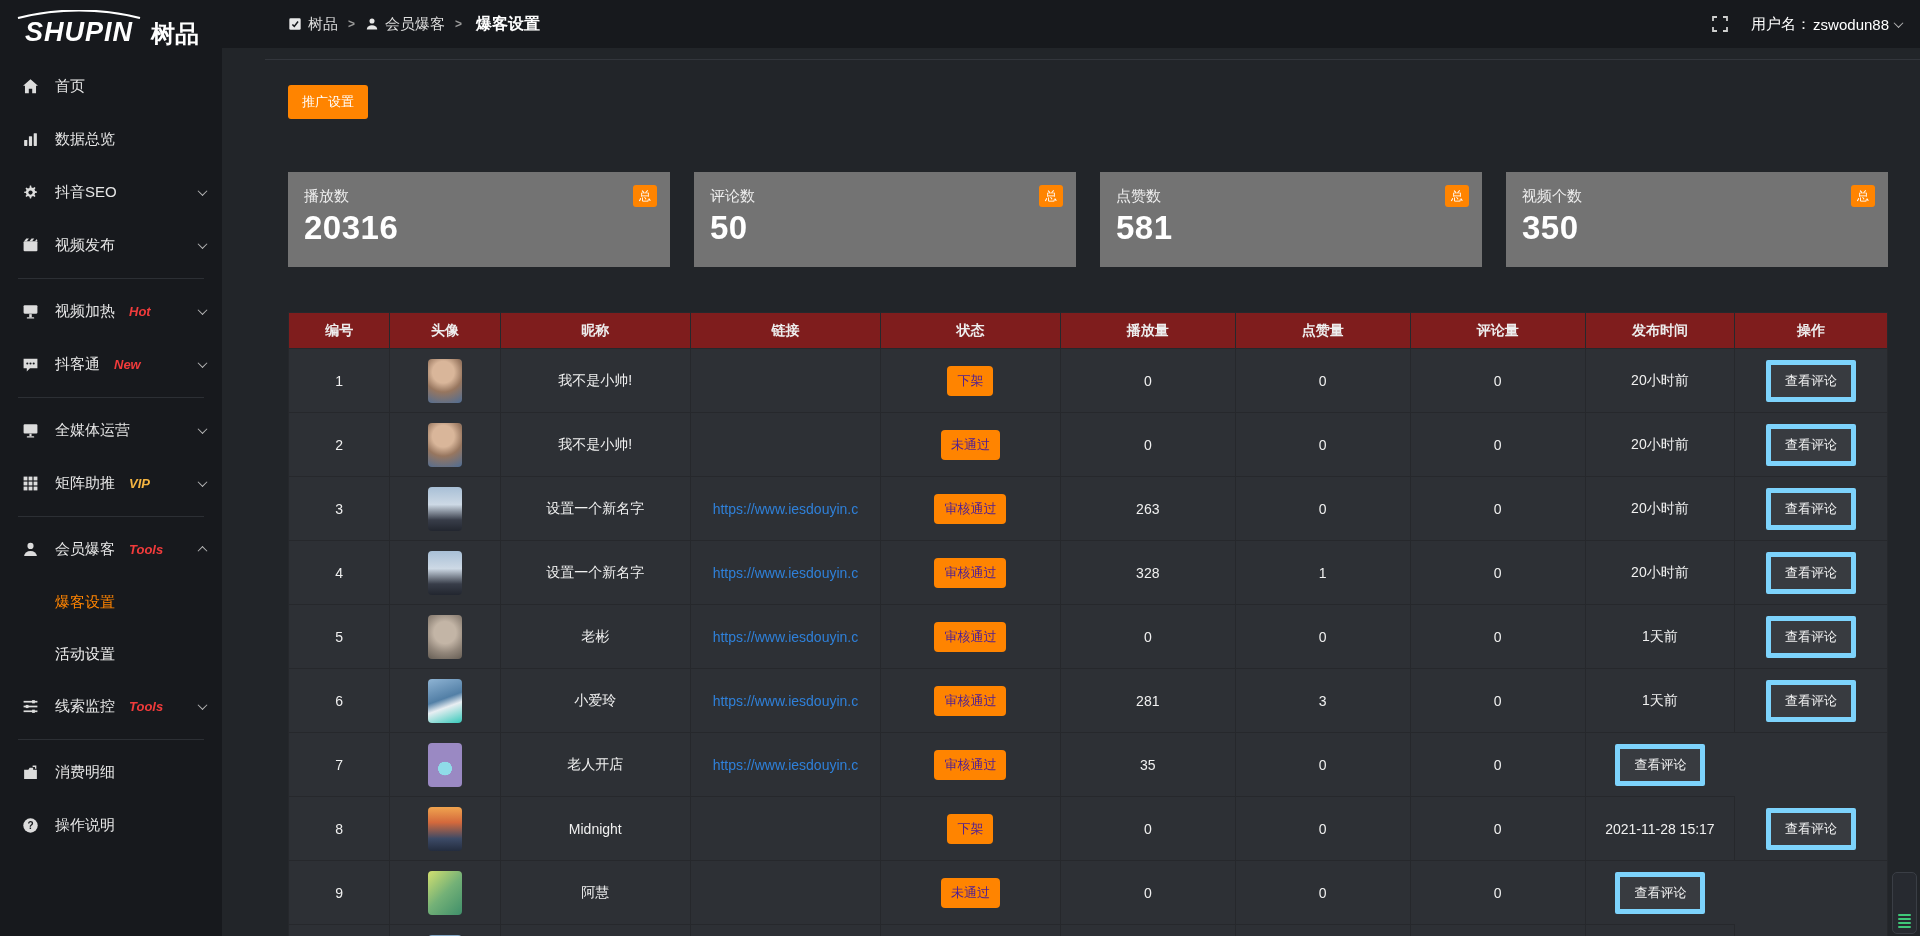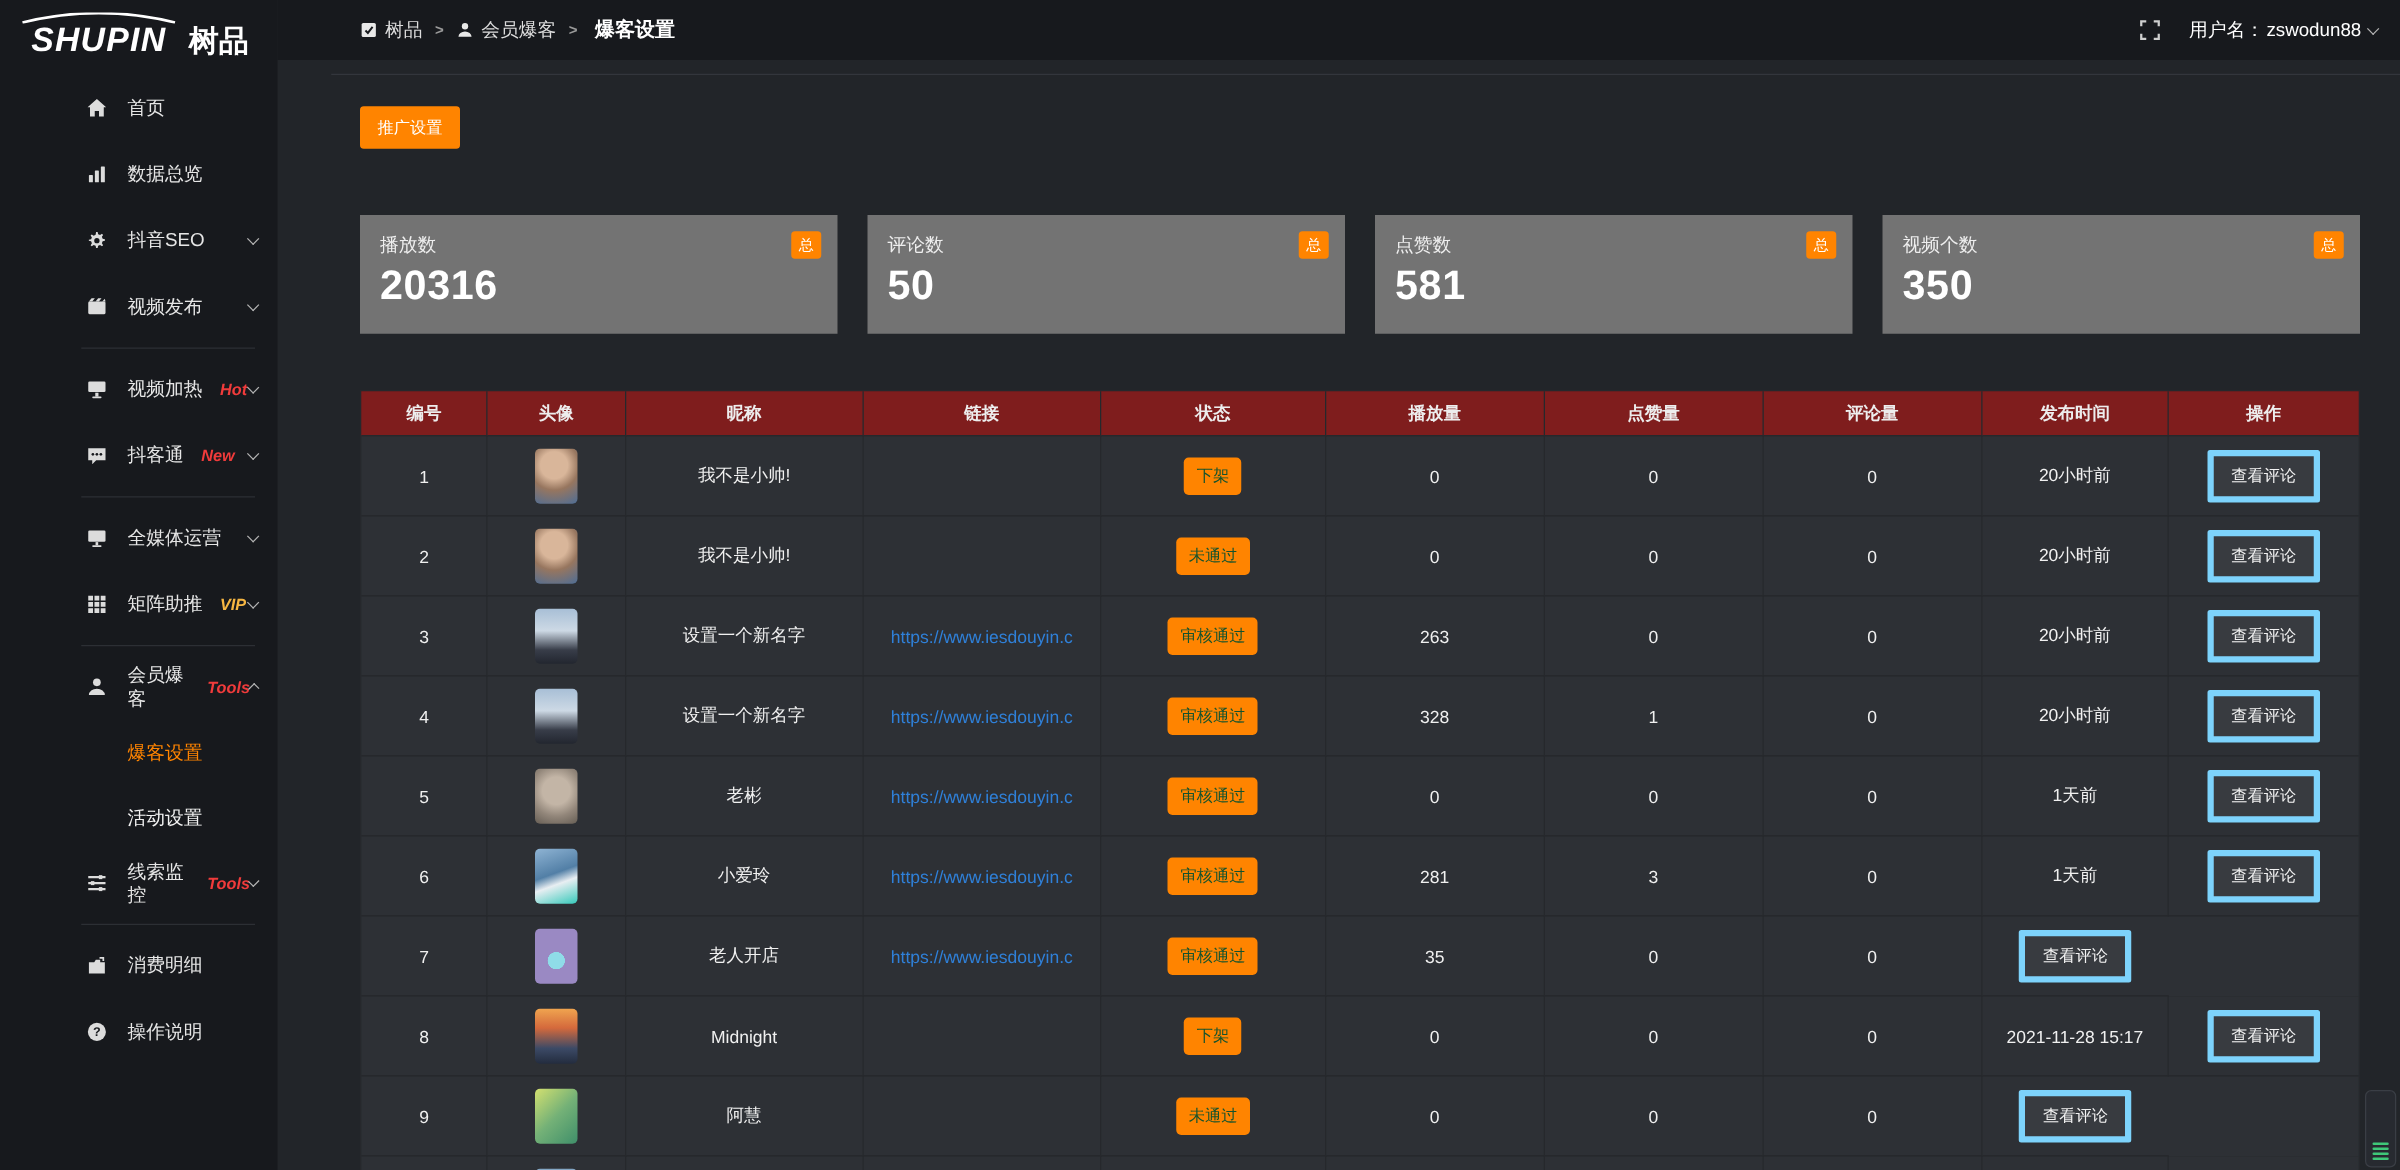--- a/index.html
+++ b/index.html
@@ -11,21 +11,21 @@
   
   .sidebar {
     position:absolute; left:0; top:0; width:222px; height:936px;
     background:#17191d; z-index:5; overflow:hidden;
   }
   .logo { height:56px; display:flex; align-items:center; padding-left:14px; }
   .logo-inner { display:flex; align-items:flex-end; gap:7px; }
   .logo-en-wrap { display:flex; flex-direction:column; align-items:center; }
   .logo-en { font-size:27px; font-weight:800; color:#fff; letter-spacing:1px; line-height:1; font-style:italic; }
   .logo-zh { font-size:24px; font-weight:700; color:#fff; line-height:1.05; }
-  .menu { padding-top:4px;margin-left:47px; }
+  .menu { padding-top:4px; }
   .menu-item {
     height:53px; display:flex; align-items:center; padding:0 16px 0 22px;
     cursor:pointer; position:relative;
   }
   .menu-item .micon { width:17px; height:17px; margin-right:16px; flex:0 0 17px; display:flex; align-items:center; justify-content:center; }
   .menu-item .mlabel { font-size:15px; color:#e6e6e6; }
   .menu-item .mtag { font-size:13px; font-weight:700; font-style:italic; margin-left:14px; }
   .mtag.red { color:#f03b3b; }
   .mtag.yellow { color:#f6b642; }
   .menu-item .spacer { flex:1; }
@@ -81,21 +81,21 @@
   .av-boy { background:radial-gradient(circle at 45% 30%,#d9b69a 0 30%,#97765f 55%,#4d6d96 100%); }
   .av-sky { background:linear-gradient(180deg,#a8bfd6 0%,#cdd9e5 40%,#383d49 75%,#22262f 100%); }
   .av-man { background:radial-gradient(circle at 50% 40%,#c3b5a6 0 35%,#92867a 65%,#655d54 100%); }
   .av-girl { background:linear-gradient(160deg,#8fb4d4 0%,#527fa6 45%,#e8eef2 62%,#35c9ba 100%); }
   .av-cartoon { background:radial-gradient(circle at 50% 58%,#8fdce8 0 22%,#9a89c3 23% 100%); }
   .av-sunset { background:linear-gradient(180deg,#f0a44f 0%,#d4693c 35%,#3c4a66 72%,#232c3e 100%); }
   .av-green { background:linear-gradient(135deg,#d3e070 0%,#74b177 50%,#3f8f6a 100%); }
   .av-blue { background:linear-gradient(180deg,#84a7c5,#6b93b5); }
   .cell a.vlink { color:#2f80d9; text-decoration:none; font-size:14px; white-space:nowrap; }
   .status-btn {
-    background:#ff8400; color:#14532d; border:none; border-radius:4px;
+    background:#ff8400; color:#4c1d95; border:none; border-radius:4px;
     font-size:13px; padding:6px 10px; cursor:pointer; white-space:nowrap;
   }
   .action-btn {
     background:#383b40; color:#f2f2f2; border:5px solid #7dd3fc; border-radius:2px;
     font-size:13px; padding:7px 14px; cursor:pointer; white-space:nowrap;
   }
   
   .float-widget {
     position:absolute; right:3px; bottom:2px; width:25px; height:62px;
     background:#272a30; border:1px solid #3a3e45; border-radius:5px;

